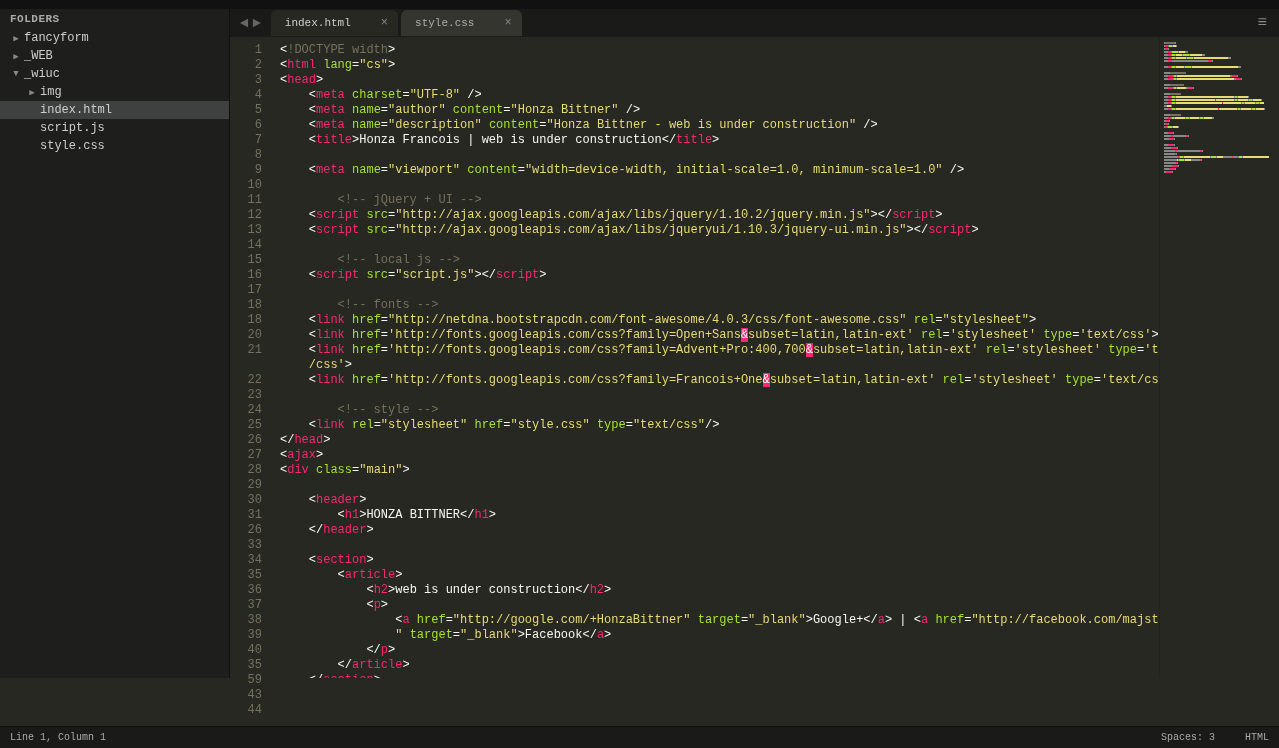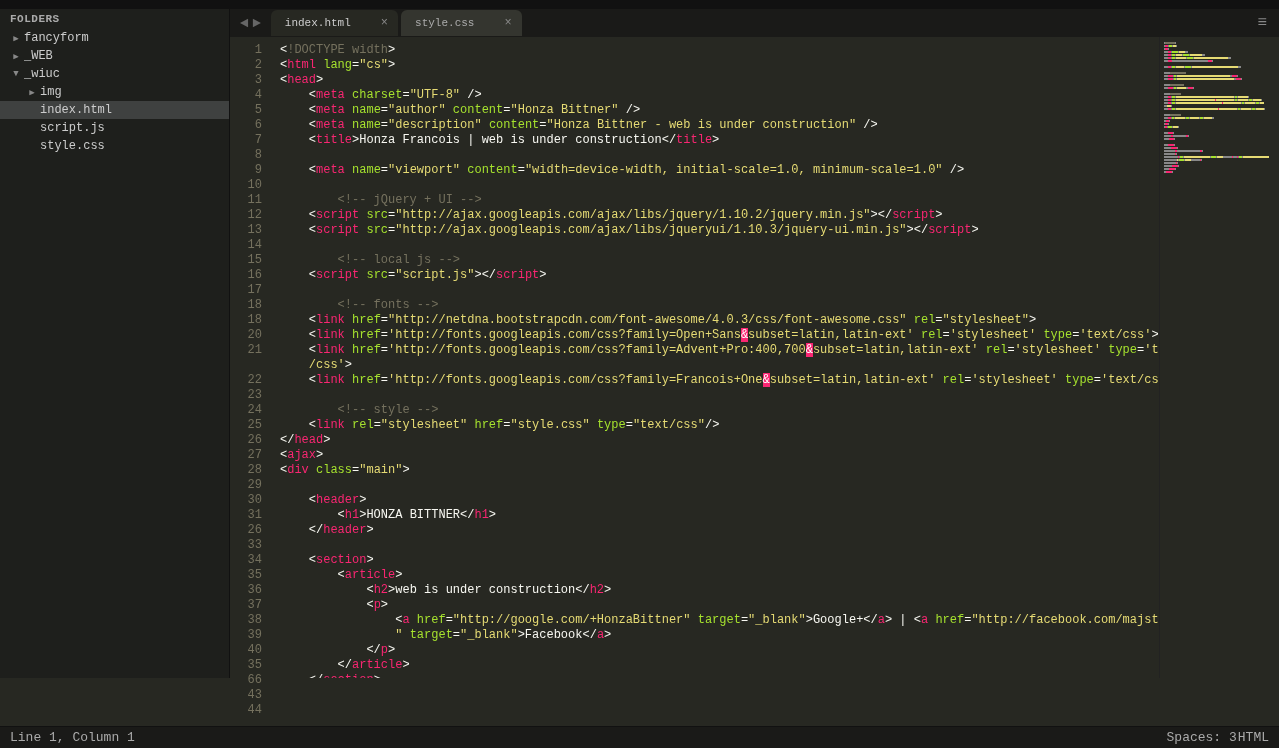--- a/index.html
+++ b/index.html
@@ -155,28 +155,28 @@
 .mm-seg {
   height: 2px;
 }
 .status-bar {
   height: 22px;
   background: #1a1a18;
   color: #aaa;
   display: flex;
   align-items: center;
   padding: 0 10px;
-  font-size: 13px;
+  font-size: 10px;
   border-top: 1px solid #111;
   margin-top: 48px;
 }
 .status-right {
   margin-left: auto;
   display: flex;
-  gap: 1px;
+  gap: 30px;
 }
 
 .p-key { color: #f92672; } 
 .p-attr { color: #a6e22e; } 
 .p-str { color: #e6db74; } 
 .p-com { color: #75715e; } 
 .p-txt { color: #f8f8f2; }
 .p-br { color: #f8f8f2; } 
 .p-amp { background: #f92672; color: #fff; }
 .p-doctype { color: #75715e; }
@@ -277,21 +277,21 @@
           <div>26</div>
           <div>33</div>
           <div>34</div>
           <div>35</div>
           <div>36</div>
           <div>37</div>
           <div>38</div>
           <div>39</div>
           <div>40</div>
           <div>35</div>
-          <div>66</div>
+          <div>59</div>
           <div>43</div>
           <div>44</div>
         </div>
       <div class="code" id="code"><span class="p-br">&lt;</span><span class="p-doctype">!DOCTYPE width</span><span class="p-br">&gt;</span>
 <span class="p-br">&lt;</span><span class="p-key">html</span><span class="p-txt"> </span><span class="p-attr">lang</span><span class="p-txt">=</span><span class="p-str">"cs"</span><span class="p-br">&gt;</span>
 <span class="p-br">&lt;</span><span class="p-key">head</span><span class="p-br">&gt;</span>
 <span class="p-txt">    </span><span class="p-br">&lt;</span><span class="p-key">meta</span><span class="p-txt"> </span><span class="p-attr">charset</span><span class="p-txt">=</span><span class="p-str">"UTF-8"</span><span class="p-txt"> </span><span class="p-br">/&gt;</span>
 <span class="p-txt">    </span><span class="p-br">&lt;</span><span class="p-key">meta</span><span class="p-txt"> </span><span class="p-attr">name</span><span class="p-txt">=</span><span class="p-str">"author"</span><span class="p-txt"> </span><span class="p-attr">content</span><span class="p-txt">=</span><span class="p-str">"Honza Bittner"</span><span class="p-txt"> </span><span class="p-br">/&gt;</span>
 <span class="p-txt">    </span><span class="p-br">&lt;</span><span class="p-key">meta</span><span class="p-txt"> </span><span class="p-attr">name</span><span class="p-txt">=</span><span class="p-str">"description"</span><span class="p-txt"> </span><span class="p-attr">content</span><span class="p-txt">=</span><span class="p-str">"Honza Bittner - web is under construction"</span><span class="p-txt"> </span><span class="p-br">/&gt;</span>
 <span class="p-txt">    </span><span class="p-br">&lt;</span><span class="p-key">title</span><span class="p-br">&gt;</span><span class="p-txt">Honza Francois | web is under construction</span><span class="p-br">&lt;/</span><span class="p-key">title</span><span class="p-br">&gt;</span>

